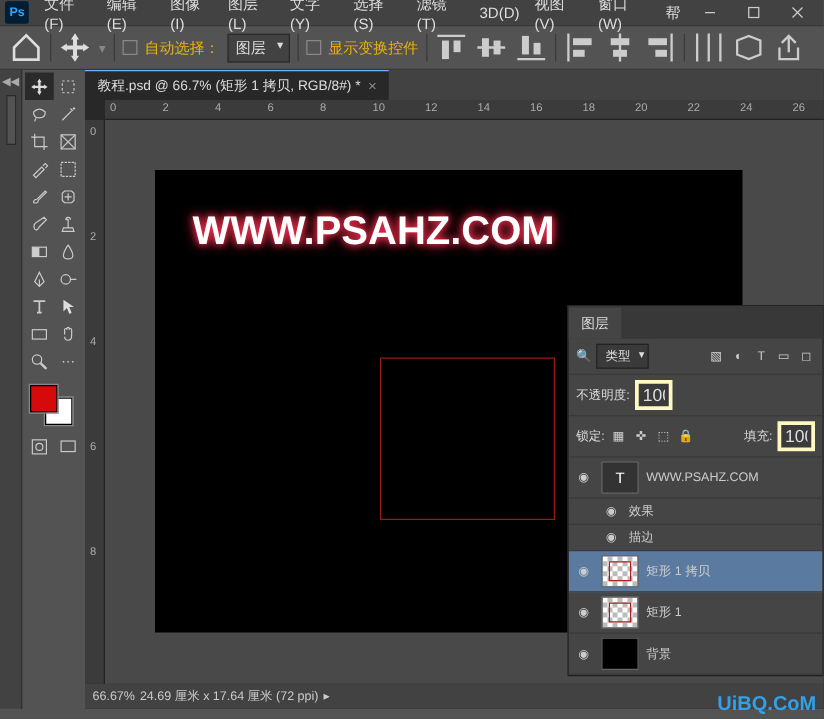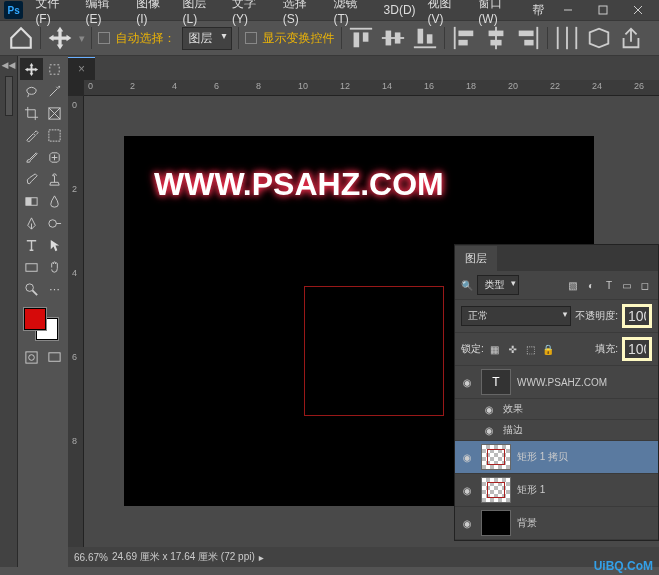--- a/index.html
+++ b/index.html
@@ -50,21 +50,21 @@
 .lp-select{background:#3a3a3a;border:1px solid #222;padding:2px 14px 2px 6px;font-size:10px;color:#ddd;position:relative}
 .lp-select::after{content:"▾";position:absolute;right:3px;top:2px;font-size:9px}
 .lp-input{width:30px;background:#3a3a3a;border:3px solid #fef9c3;color:#ddd;font-size:14px;padding:1px 3px}
 .layer-list{max-height:210px;overflow:hidden}
 .layer{display:flex;align-items:center;padding:3px 4px;gap:6px;border-bottom:1px solid #3a3a3a;font-size:10px}
 .layer .eye{width:16px;text-align:center;color:#ccc}
 .layer .thumb{width:30px;height:26px;background:#000;border:1px solid #666;display:flex;align-items:center;justify-content:center;font-size:8px;color:#fff}
 .layer .thumb.checker{background:repeating-conic-gradient(#bbb 0 25%,#fff 0 50%) 0 0/8px 8px}
 .layer .thumb.checker .inner{width:18px;height:16px;border:1px solid #aa2020}
 .layer.sub{padding-left:26px}
-.watermark{position:absolute;right:6px;bottom:2px;font-size:12px;font-weight:bold;color:#33a0e8;z-index:50}
+.watermark{position:absolute;right:6px;bottom:2px;font-size:16px;font-weight:bold;color:#33a0e8;z-index:50}
 </style>
 </head>
 <body>
 
 <div class="titlebar">
   <div class="ps-icon">Ps</div>
   <div class="menu-item">文件(F)</div>
   <div class="menu-item">编辑(E)</div>
   <div class="menu-item">图像(I)</div>
   <div class="menu-item">图层(L)</div>
@@ -308,20 +308,21 @@
     <div class="tool">
         <svg viewBox="0 0 16 16">
           <rect x="2" y="3" width="12" height="9" fill="none" stroke="#ccc"></rect>
         </svg>
       </div>
   </div>
 
   <div class="workspace">
     <div class="doctab-row">
       <div class="doctab">
+        <span>教程.psd @ 66.7% (矩形 1 拷贝, RGB/8#) *</span>
         <span class="close">×</span>
       </div>
     </div>
     <div class="ruler-h">
       <span style="left:4px">0</span>
       <span style="left:46px">2</span>
       <span style="left:88px">4</span>
       <span style="left:130px">6</span>
       <span style="left:172px">8</span>
       <span style="left:214px">10</span>
@@ -364,21 +365,20 @@
       <span>🔍</span>
       <div class="lp-select">类型</div>
       <div style="flex:1"></div>
       <span class="mini">▧</span>
       <span class="mini">◐</span>
       <span class="mini">T</span>
       <span class="mini">▭</span>
       <span class="mini">◻</span>
     </div>
     <div class="lp-row">
-      <div class="lp-select" style="flex:1">正常</div>
       <span>不透明度:</span>
       <input class="lp-input" value="100" style="">
     </div>
     <div class="lp-row">
       <span>锁定:</span>
       <span class="mini">▦</span>
       <span class="mini">✜</span>
       <span class="mini">⬚</span>
       <span class="mini">🔒</span>
       <div style="flex:1"></div>

